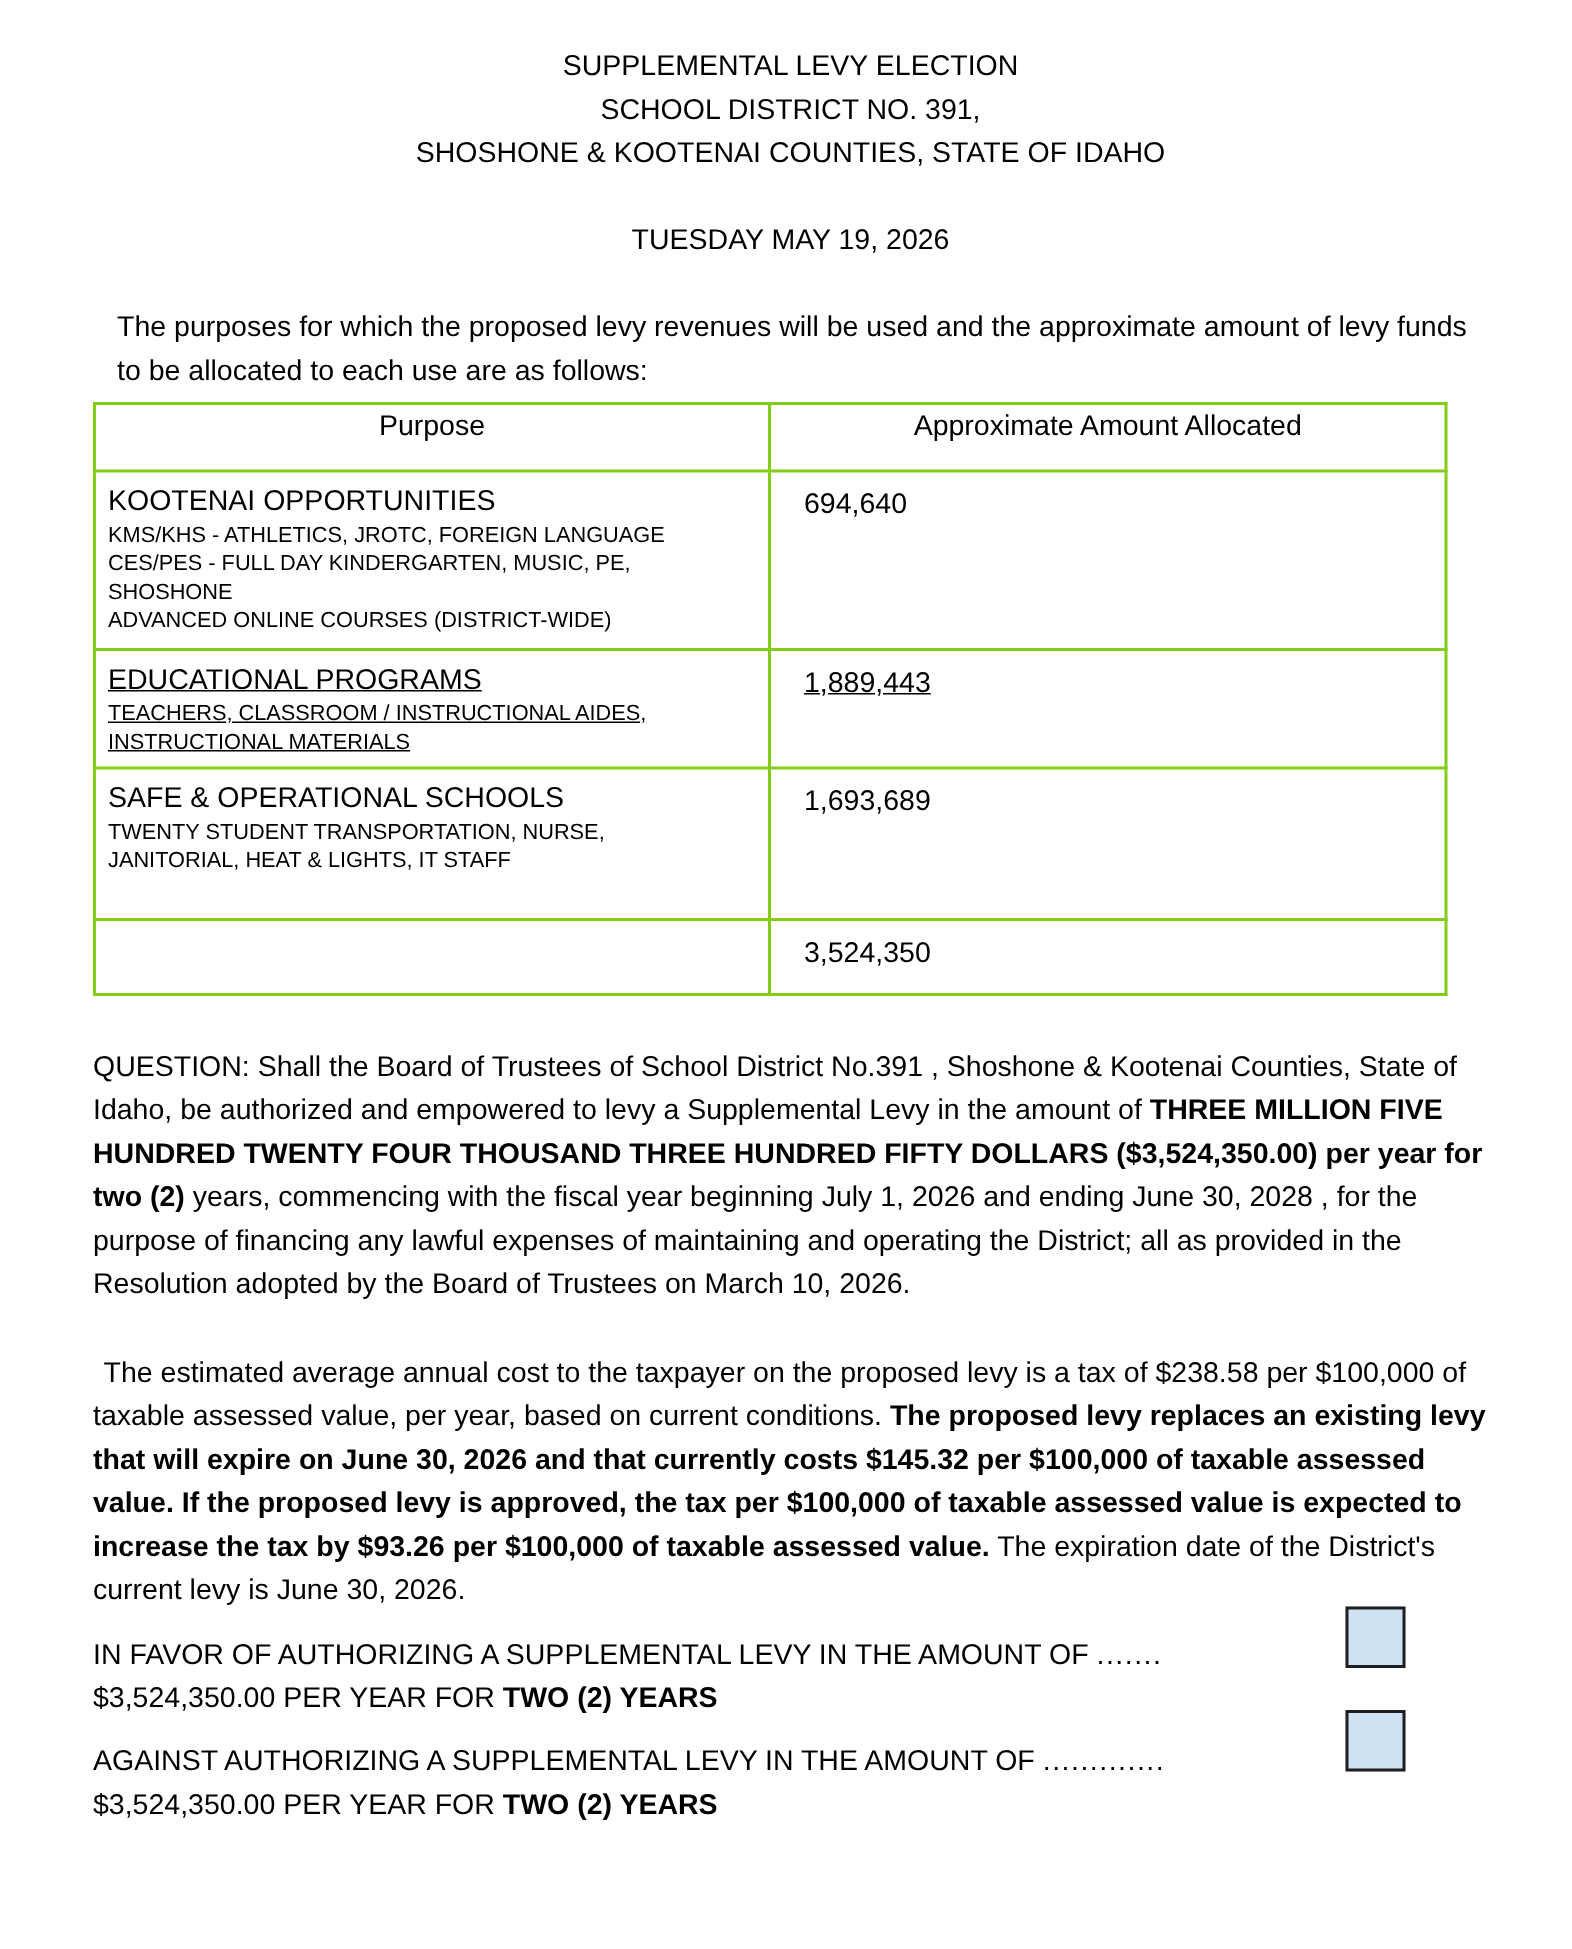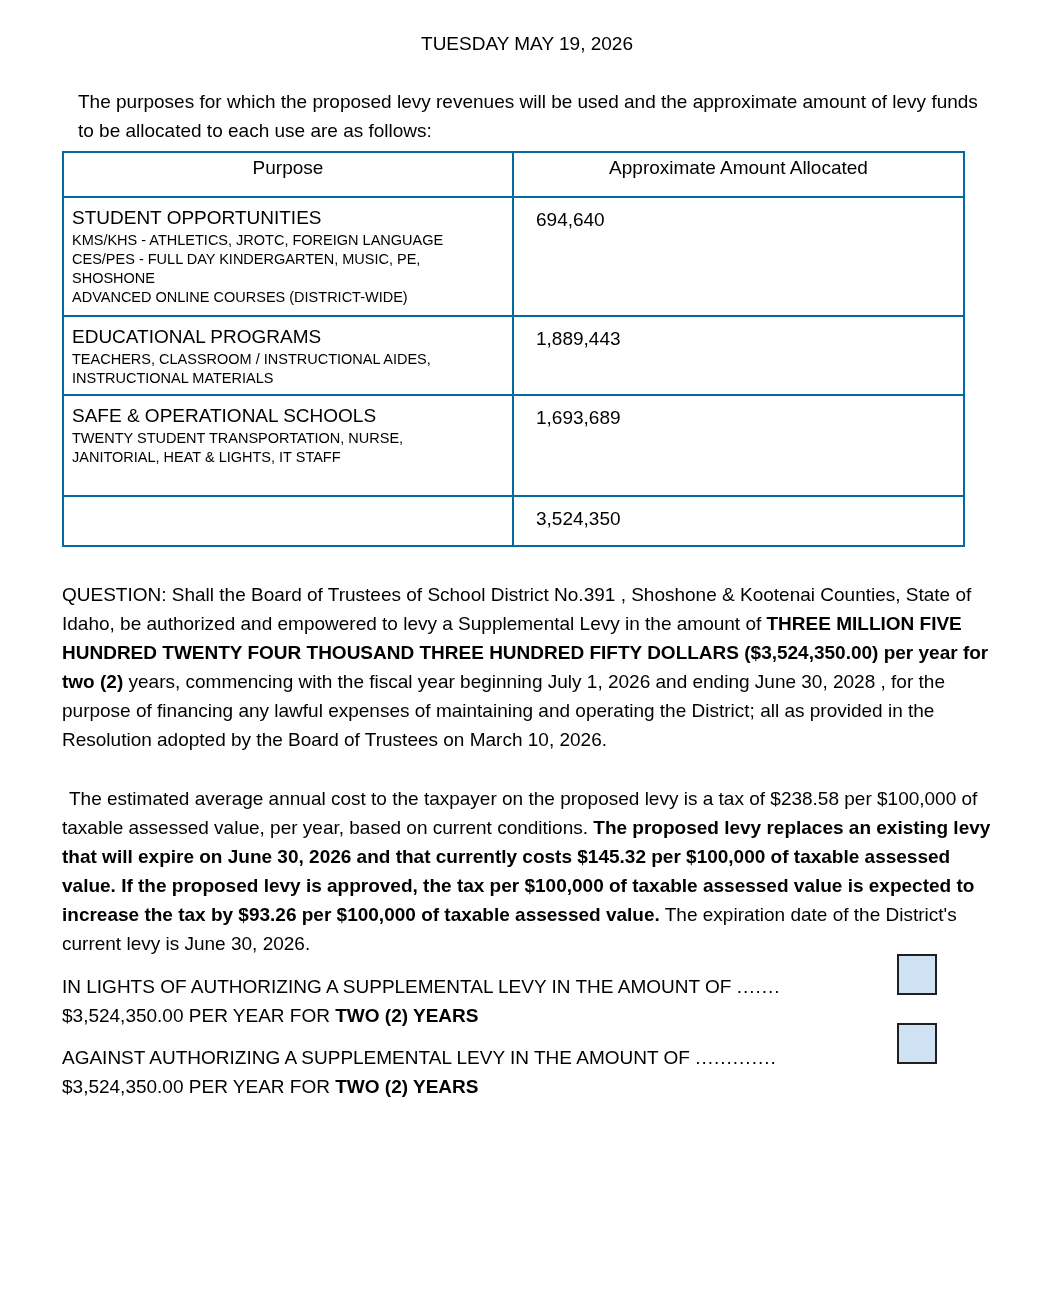--- a/index.html
+++ b/index.html
@@ -21,32 +21,32 @@
   .date-line { margin-top: 29px; text-align: center; font-size: 19px; }
   .intro { margin-top: 29px; margin-left: 16px; }
 
   table.levy-table {
     margin-top: 6px;
     border-collapse: collapse;
     width: 903px;
   }
   table.levy-table th,
   table.levy-table td {
-    border: 2px solid #0369a1;
+    border: 2px solid #84cc16;
     vertical-align: top;
     font-weight: normal;
   }
   th.col-purpose { width: 450px; height: 45px; text-align: center; vertical-align: middle; font-size: 19px; }
   th.col-amount { height: 45px; text-align: center; vertical-align: middle; font-size: 19px; }
   td.purpose-cell { padding: 7px 10px 6px 8px; }
   td.amount-cell { padding: 7px 10px 6px 22px; font-size: 19px; }
   .purpose-title { font-size: 19px; line-height: 26px; }
   .purpose-detail { font-size: 14.5px; line-height: 19px; }
   tr.row-1 td { height: 119px; }
-  tr.row-2 td { height: 65px; }
+  tr.row-2 td { height: 65px; text-decoration: underline; }
   tr.row-3 td { height: 101px; }
   tr.row-total td { height: 50px; }
 
   .para { margin-top: 33px; }
   .para-cost { margin-top: 30px; text-indent: 7px; }
   strong { font-weight: bold; }
 
   .ballot-option { position: relative; width: 930px; }
   .ballot-option.in-favor { margin-top: 14px; }
   .ballot-option.against { margin-top: 13px; }
@@ -62,36 +62,41 @@
     display: inline-block;
   }
   .checkbox.cb-favor { top: -18px; }
   .checkbox.cb-against { top: -20px; }
 </style>
 </head>
 <body>
 
 <div class="content">
 
+  <div class="title-block">
+    <div class="title-line">SUPPLEMENTAL LEVY ELECTION</div>
+    <div class="title-line">SCHOOL DISTRICT NO. 391,</div>
+    <div class="title-line">SHOSHONE &amp; KOOTENAI COUNTIES, STATE OF IDAHO</div>
+  </div>
 
   <div class="date-line">TUESDAY MAY 19, 2026</div>
 
   <p class="intro">The purposes for which the proposed levy revenues will be used and the approximate amount of levy funds to be allocated to each use are as follows:</p>
 
   <table class="levy-table">
     <thead>
       <tr>
         <th class="col-purpose">Purpose</th>
         <th class="col-amount">Approximate Amount Allocated</th>
       </tr>
     </thead>
     <tbody>
       <tr class="row-1">
         <td class="purpose-cell">
-          <div class="purpose-title">STUDENT OPPORTUNITIES</div>
+          <div class="purpose-title">KOOTENAI OPPORTUNITIES</div>
           <div class="purpose-detail">KMS/KHS - ATHLETICS, JROTC, FOREIGN LANGUAGE</div>
           <div class="purpose-detail">CES/PES - FULL DAY KINDERGARTEN, MUSIC, PE,</div>
           <div class="purpose-detail">SHOSHONE</div>
           <div class="purpose-detail">ADVANCED ONLINE COURSES (DISTRICT-WIDE)</div>
         </td>
         <td class="amount-cell">694,640</td>
       </tr>
       <tr class="row-2">
         <td class="purpose-cell">
           <div class="purpose-title">EDUCATIONAL PROGRAMS</div>
@@ -113,21 +118,21 @@
         <td class="amount-cell">3,524,350</td>
       </tr>
     </tbody>
   </table>
 
   <p class="para"><span>QUESTION: Shall the Board of Trustees of School District No.391 , Shoshone &amp; Kootenai Counties, State of Idaho, be authorized and empowered to levy a Supplemental Levy in the amount of </span><strong>THREE MILLION FIVE HUNDRED TWENTY FOUR THOUSAND THREE HUNDRED FIFTY DOLLARS ($3,524,350.00) per year for two (2)</strong><span> years, commencing with the fiscal year beginning July 1, 2026 and ending June 30, 2028 , for the purpose of financing any lawful expenses of maintaining and operating the District; all as provided in the Resolution adopted by the Board of Trustees on March 10, 2026.</span></p>
 
   <p class="para para-cost"><span>The estimated average annual cost to the taxpayer on the proposed levy is a tax of $238.58 per $100,000 of taxable assessed value, per year, based on current conditions. </span><strong>The proposed levy replaces an existing levy that will expire on June 30, 2026 and that currently costs $145.32 per $100,000 of taxable assessed value. If the proposed levy is approved, the tax per $100,000 of taxable assessed value is expected to increase the tax by $93.26 per $100,000 of taxable assessed value.</strong><span> The expiration date of the District's current levy is June 30, 2026.</span></p>
 
   <div class="ballot-option in-favor">
-    <div class="ballot-line1"><span>IN LIGHTS OF AUTHORIZING A SUPPLEMENTAL LEVY IN THE AMOUNT OF </span><span class="dots">.......</span></div>
+    <div class="ballot-line1"><span>IN FAVOR OF AUTHORIZING A SUPPLEMENTAL LEVY IN THE AMOUNT OF </span><span class="dots">.......</span></div>
     <div class="ballot-line2"><span>$3,524,350.00 PER YEAR FOR </span><strong>TWO (2) YEARS</strong></div>
     <span class="checkbox cb-favor"></span>
   </div>
 
   <div class="ballot-option against">
     <div class="ballot-line1"><span>AGAINST AUTHORIZING A SUPPLEMENTAL LEVY IN THE AMOUNT OF </span><span class="dots">.............</span></div>
     <div class="ballot-line2"><span>$3,524,350.00 PER YEAR FOR </span><strong>TWO (2) YEARS</strong></div>
     <span class="checkbox cb-against"></span>
   </div>
 

